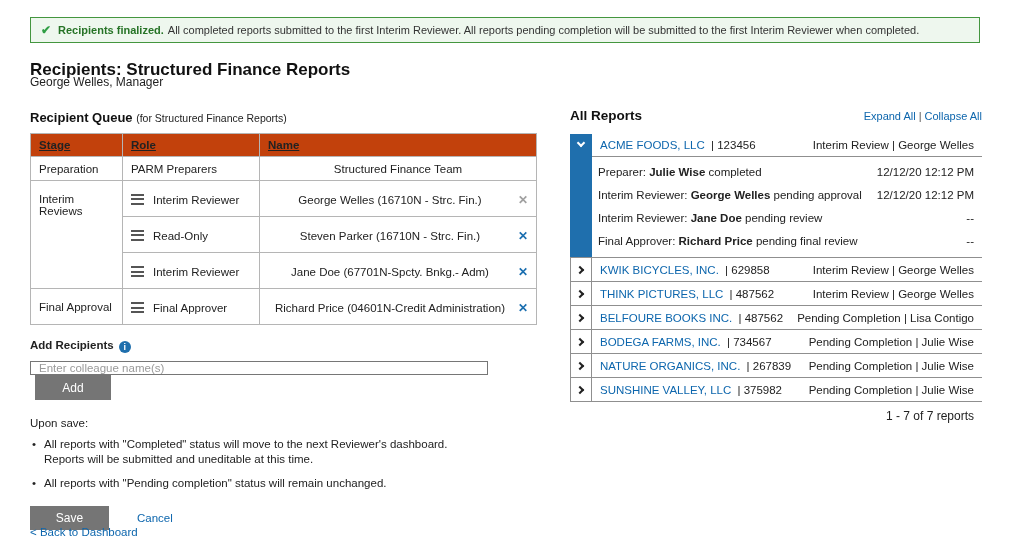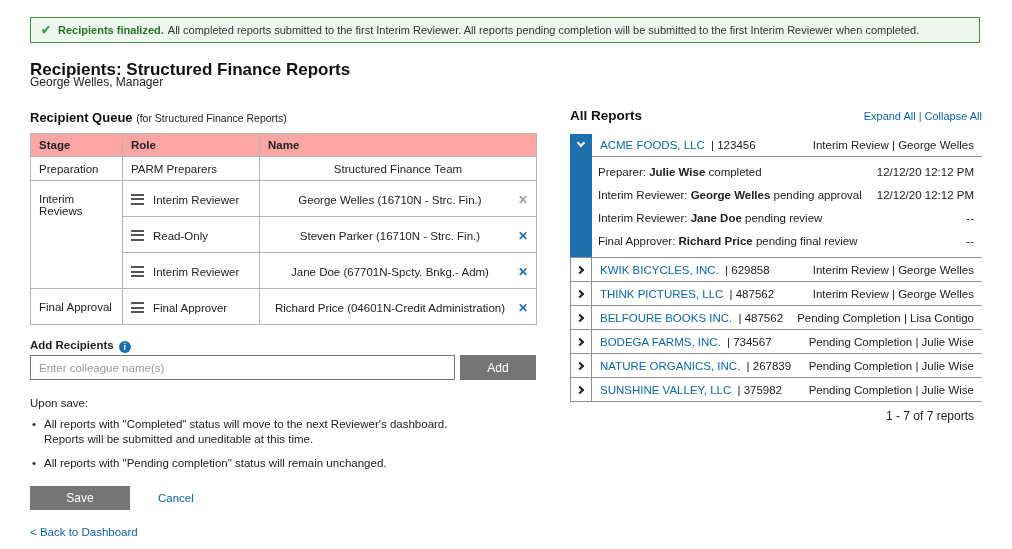--- a/index.html
+++ b/index.html
@@ -17,49 +17,49 @@
   .page-title { position:absolute; left:30px; top:60px; font-size:17px; font-weight:bold; color:#111; }
   .page-sub { position:absolute; left:30px; top:75px; font-size:12px; color:#222; }
 
   
   .left-col { position:absolute; left:30px; top:110px; width:506px; }
   .section-h { font-size:13px; font-weight:bold; color:#111; }
   .section-h .note { font-size:10.5px; font-weight:normal; color:#222;margin-top:32px; }
 
   table.queue { border-collapse:collapse; width:506px; margin-top:8px; table-layout:fixed; }
   .queue th, .queue td { border:1px solid #b5b5b5; font-size:11.5px; text-align:left; padding:5px 8px; vertical-align:middle; }
-  .queue th { background:#fca5a5; font-weight:bold; color:#222; }
+  .queue th { background:#c2410c; font-weight:bold; color:#222;text-decoration:underline; }
   .queue col.c-stage { width:92px; } .queue col.c-role { width:137px; } .queue col.c-name { width:277px; }
   .queue td.stagecell { vertical-align:top; padding-top:6px; }
   .queue tr.tall td { padding-top:12px; padding-bottom:9px; }
   .drag-icon { display:inline-block; width:13px; height:11px; margin-right:9px; vertical-align:-1px;
                background:repeating-linear-gradient(to bottom, #555 0 2px, transparent 2px 4.5px); }
   .ncell { display:flex; align-items:center;text-align:center; }
   .ncell .nm { flex:1; }
   .remove { font-weight:bold; font-size:12px; color:#1b6fb0; cursor:pointer; padding-left:6px; }
   .remove.disabled { color:#a0a0a0; cursor:default; }
 
   
   .add-label { margin-top:14px; font-size:11.5px; font-weight:bold; }
   .info-icon { display:inline-block; width:12px; height:12px; border-radius:50%; background:#1f6fad; color:#fff;
                font-size:9px; font-weight:bold; text-align:center; line-height:12px; margin-left:5px; vertical-align:-1px; }
-  .add-row { display:flex; margin-top:2px; width:506px; }
+  .add-row { display:flex; margin-top:8px; width:458px;flex-direction:column; }
   .add-input { flex:1; height:25px; border:1px solid #767676; font-family:inherit; font-size:11.5px; padding:0 8px; color:#333; }
   .add-input::placeholder { color:#9a9a9a; }
   .btn { background:#757575; color:#fff; border:none; font-family:inherit; font-size:12px; cursor:pointer; }
   .add-btn { width:76px; height:25px; margin-left:5px; }
 
   
   .upon { margin-top:17px; font-size:11.5px; color:#222; }
   .upon ul { list-style:none; margin-top:8px; }
   .upon li { position:relative; padding-left:14px; margin-bottom:9px; line-height:1.3; }
   .upon li::before { content:"\2022"; position:absolute; left:2px; }
 
   .save-row { display:flex; align-items:center; margin-top:15px; }
-  .save-btn { width:100px; height:24px; }
+  .save-btn { width:79px; height:24px; }
   a.link { color:#0d66ad; text-decoration:none; cursor:pointer; }
   .cancel { margin-left:28px; font-size:11.5px; }
   .back-link { position:absolute; left:30px; top:514px; font-size:11.5px;margin-top:12px; }
 
   
   .right-col { position:absolute; left:570px; top:108px; width:412px; }
   .reports-header { display:flex; justify-content:space-between; align-items:baseline; }
   .reports-title { font-size:13.5px; font-weight:bold; color:#111; }
   .reports-links { font-size:11px; }
   .reports-links .sep { color:#555; margin:0 3px; }

